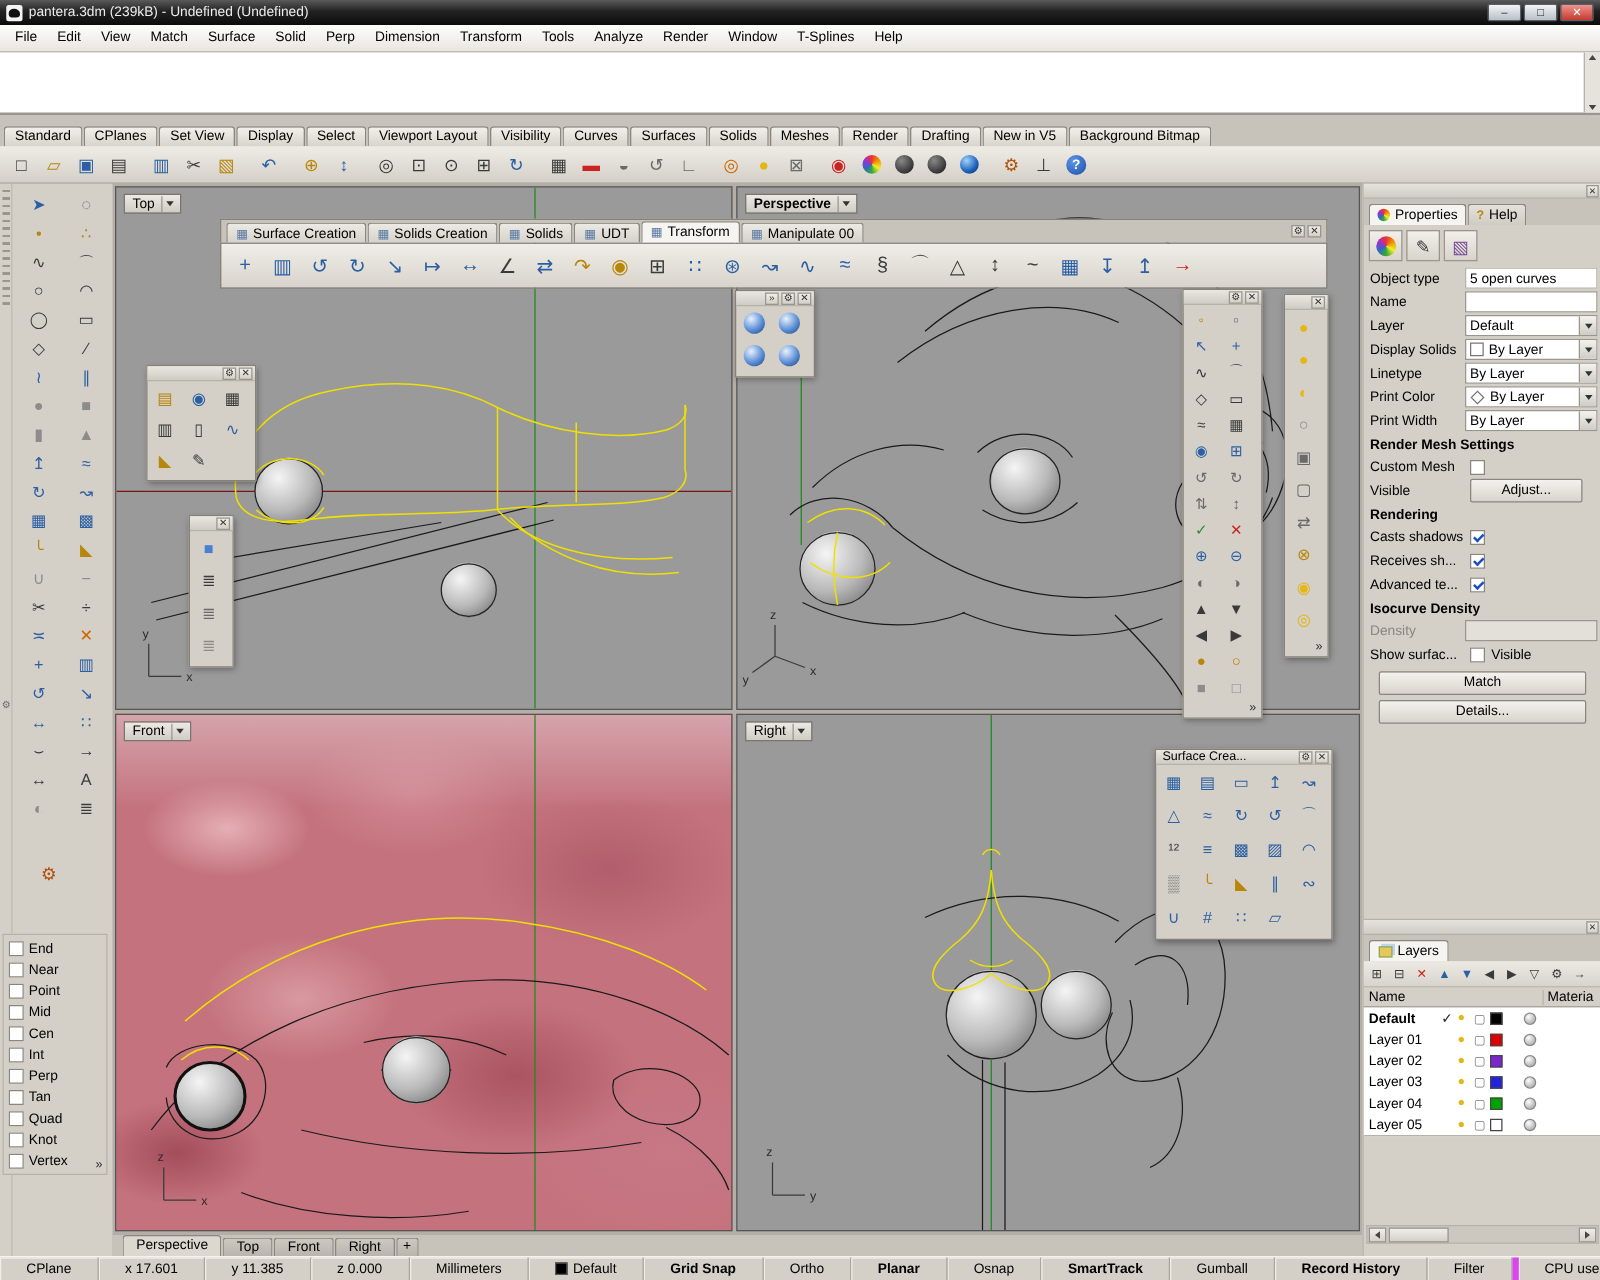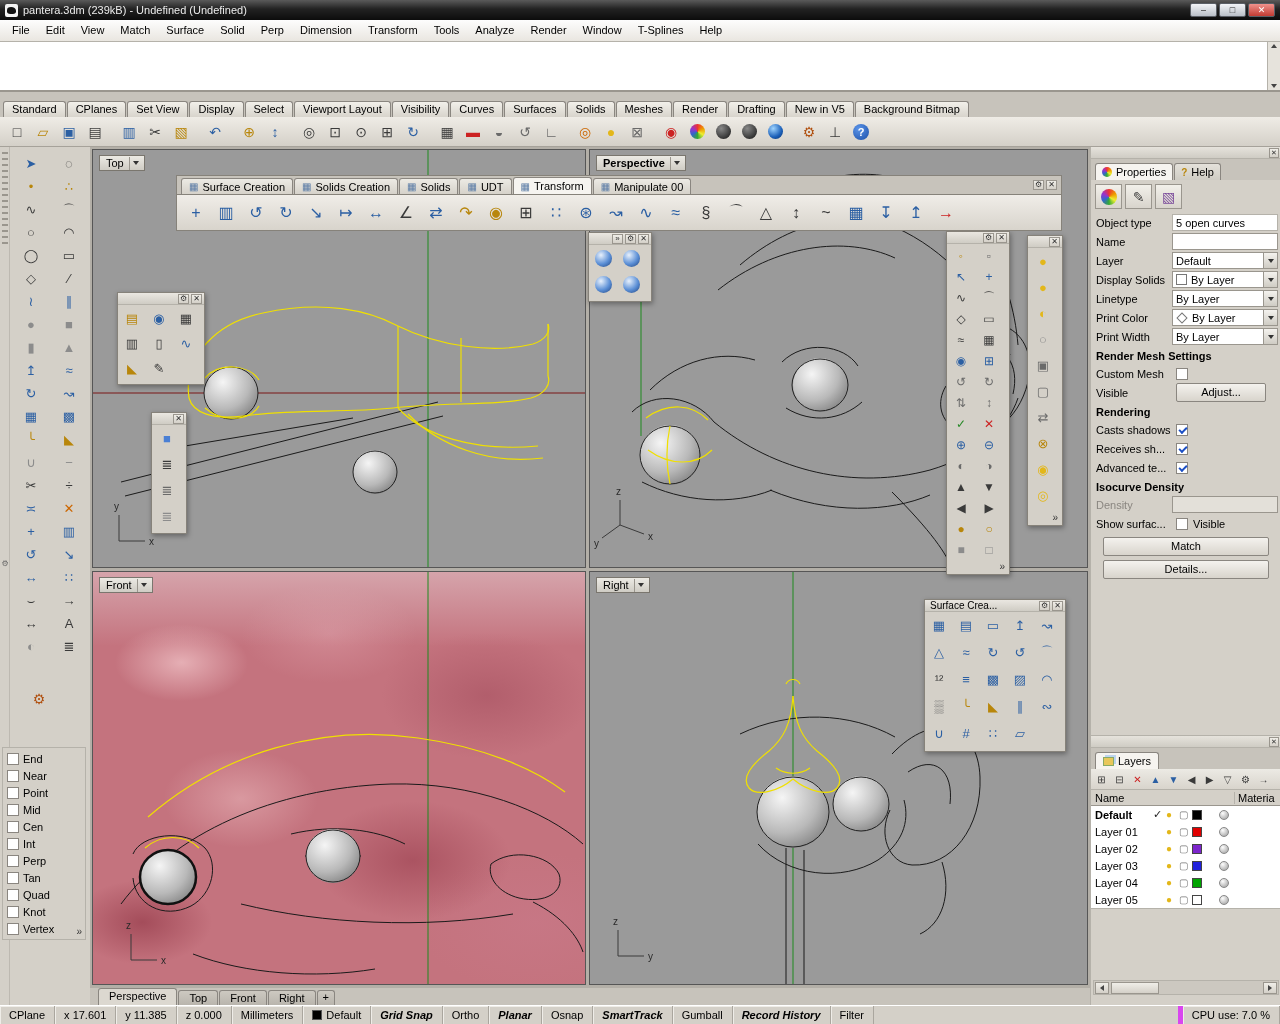--- a/index.html
+++ b/index.html
@@ -208,23 +208,23 @@
   display:flex;align-items:center;padding:0 1px;}
 .sb-btn{width:14px;height:12px;background:linear-gradient(#f0eee8,#d4d0c8);border:1px solid #9a968e;
   display:flex;align-items:center;justify-content:center;flex:none;}
 .tri-l{width:0;height:0;border-top:3px solid transparent;border-bottom:3px solid transparent;border-right:4px solid #444;}
 .tri-r{width:0;height:0;border-top:3px solid transparent;border-bottom:3px solid transparent;border-left:4px solid #444;}
 .sb-thumb{width:48px;height:12px;background:linear-gradient(#f0eee8,#d4d0c8);border:1px solid #9a968e;margin-left:2px;}
 
 
 .statusbar{position:absolute;left:0;top:1005px;width:1280px;height:19px;background:#d4d0c8;
   border-top:1px solid #fff;display:flex;align-items:stretch;}
-.status-seg{display:flex;align-items:center;justify-content:center;gap:4px;padding:0 9px;
+.status-seg{display:flex;align-items:center;justify-content:center;gap:4px;padding:0 21px;
   border-right:1px solid #aaa69e;box-shadow:inset 1px 1px 0 #efede8;white-space:nowrap;}
-.status-seg.active span{font-weight:bold;font-style:italic;}
+.status-seg.active span{font-weight:bold;}
 .status-seg.cpu{margin-left:auto;border-left:5px solid #d946ef;}
 .status-swatch{display:none;width:10px;height:10px;border:1px solid #555;flex:none;}
 .status-seg.has-swatch .status-swatch{display:inline-block;}
 </style>
 </head>
 <body>
 
 <div class="app">
 
   <div class="titlebar">

